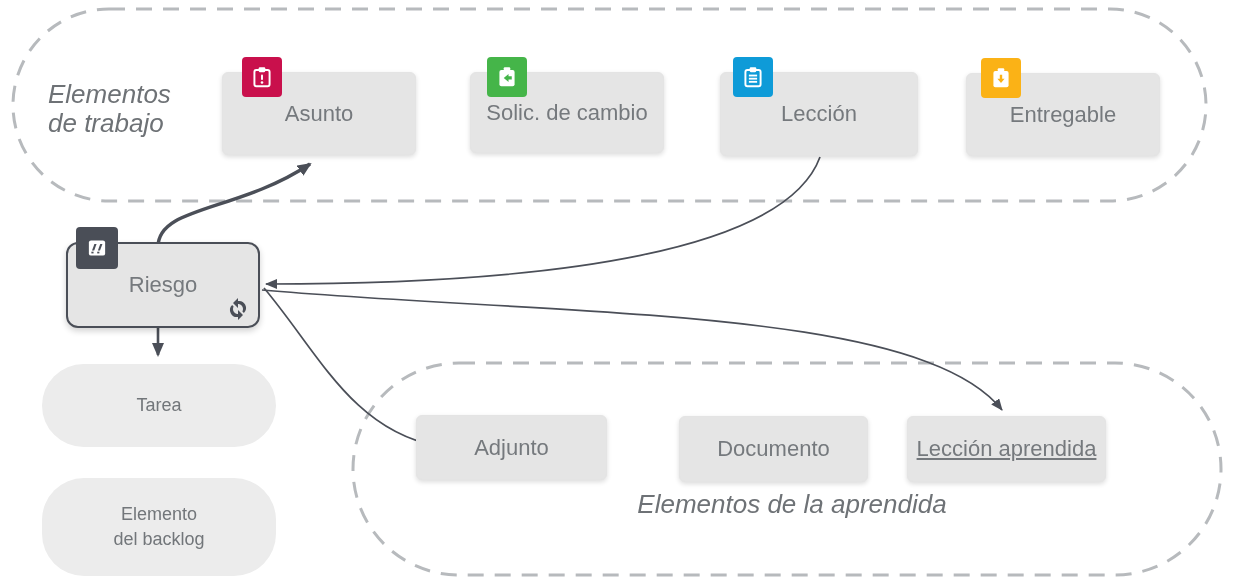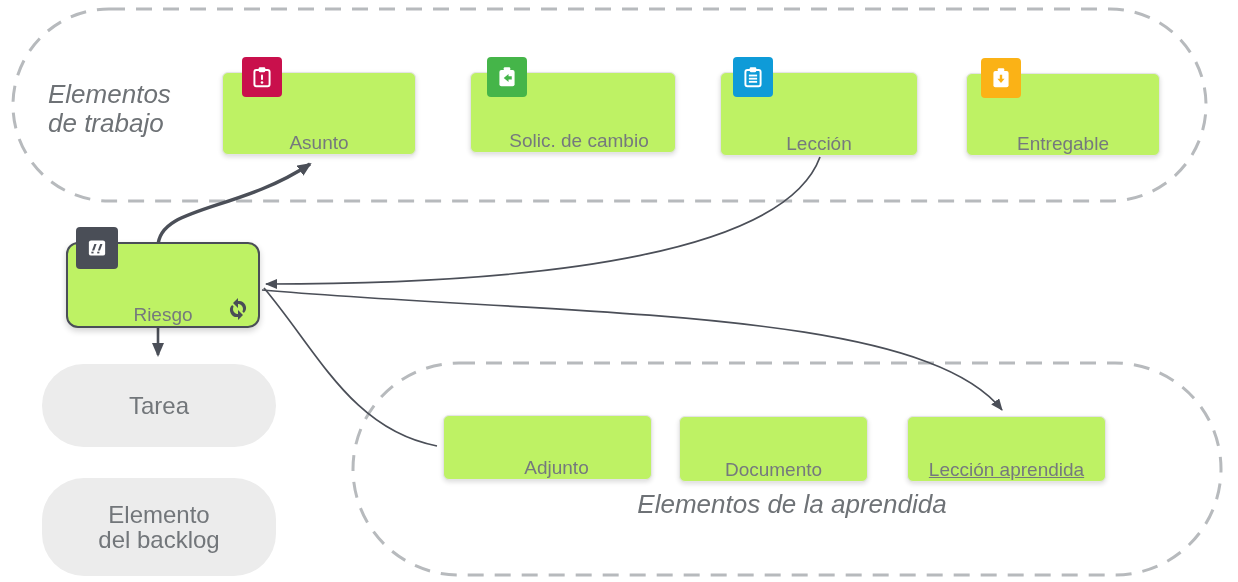--- a/index.html
+++ b/index.html
@@ -4,38 +4,38 @@
 <style>
   html,body{margin:0;padding:0;background:#ffffff;}
   #canvas{
     position:relative;width:1238px;height:582px;background:#ffffff;overflow:hidden;
     font-family:"Liberation Sans","DejaVu Sans",sans-serif;
   }
   .overlay{position:absolute;left:0;top:0;z-index:0;}
   .dash{fill:none;stroke:#b7babd;stroke-width:3;stroke-dasharray:16 11;}
   .edge{fill:none;stroke:#4b4f58;}
   .card{
-    position:absolute;z-index:2;background:#bef264;border:1px solid #e4e4e4;border-radius:6px;
-    box-shadow:0 2px 5px rgba(0,0,0,.14);display:flex;align-items:flex-end;justify-content:center;
-    color:#75797d;font-size:19px;
+    position:absolute;z-index:2;background:#e5e5e5;border:1px solid #e4e4e4;border-radius:6px;
+    box-shadow:0 2px 5px rgba(0,0,0,.14);display:flex;align-items:center;justify-content:center;
+    color:#75797d;font-size:22px;
   }
   .badge{
     position:absolute;left:16px;top:-16px;width:40px;height:40px;border-radius:4px;
     display:flex;align-items:center;justify-content:center;
   }
   .badge svg{width:26px;height:26px;display:block;}
   .risk-card{
     border:2.5px solid #4a4e57;border-radius:12px;box-shadow:0 3px 6px rgba(0,0,0,.18);
   }
   .risk-card .badge{left:8px;top:-17px;width:42px;height:42px;}
   .sync{position:absolute;right:8px;bottom:5px;width:24px;height:24px;}
   .pill{
     position:absolute;z-index:2;background:#ececec;border-radius:42px;
     display:flex;flex-direction:column;align-items:center;justify-content:center;
-    color:#72767a;font-size:24px;line-height:25px;text-align:center;
+    color:#72767a;font-size:18px;line-height:25px;text-align:center;
   }
   .group-label{
     position:absolute;z-index:1;font-style:italic;color:#6e7276;font-size:26px;line-height:29px;
   }
 </style>
 </head>
 <body>
 
 <div id="canvas">
 
@@ -69,21 +69,21 @@
       <svg viewBox="0 0 24 24">
         <rect x="5" y="5.5" width="14" height="15" rx="1.8" fill="none" stroke="#fff" stroke-width="1.8"></rect>
         <rect x="9" y="3" width="6" height="4.5" rx="1" fill="#fff"></rect>
         <rect x="11.1" y="9.6" width="1.8" height="5.2" rx="0.9" fill="#fff"></rect>
         <circle cx="12" cy="17.1" r="1.2" fill="#fff"></circle>
       </svg>
     </div>
     <span>Asunto</span>
   </div>
 
-  <div class="card" style="left:470px;top:72px;width:192px;height:79px;padding-left:12px;">
+  <div class="card" style="left:470px;top:72px;width:192px;height:79px;">
     <div class="badge" style="background: rgb(69, 181, 73); color: rgb(69, 181, 73);">
       <svg viewBox="0 0 24 24">
         <rect x="5" y="5.5" width="14" height="15" rx="1.8" fill="#fff"></rect>
         <rect x="9" y="3" width="6" height="4.5" rx="1" fill="#fff"></rect>
         <path d="M13.4 9.2 L9 12.9 L13.4 16.6 V14.4 H16.4 V11.4 H13.4 Z" fill="currentColor"></path>
       </svg>
     </div>
     <span>Solic. de cambio</span>
   </div>
 
@@ -130,21 +130,21 @@
 
   <div class="pill" style="left:42px;top:364px;width:234px;height:83px;">
     <div>Tarea</div>
   </div>
 
   <div class="pill" style="left:42px;top:478px;width:234px;height:98px;">
     <div>Elemento</div>
     <div>del backlog</div>
   </div>
 
-  <div class="card" style="left:443px;top:415px;width:189px;height:63px;padding-left:18px;">
+  <div class="card" style="left:416px;top:415px;width:189px;height:63px;">
     <span>Adjunto</span>
   </div>
   <div class="card" style="left:679px;top:416px;width:187px;height:64px;">
     <span>Documento</span>
   </div>
   <div class="card" style="left:907px;top:416px;width:197px;height:64px;text-decoration:underline;">
     <span>Lección aprendida</span>
   </div>
 
   <div class="group-label" style="left:592px;top:490px;width:400px;text-align:center;">Elementos de la aprendida</div>

